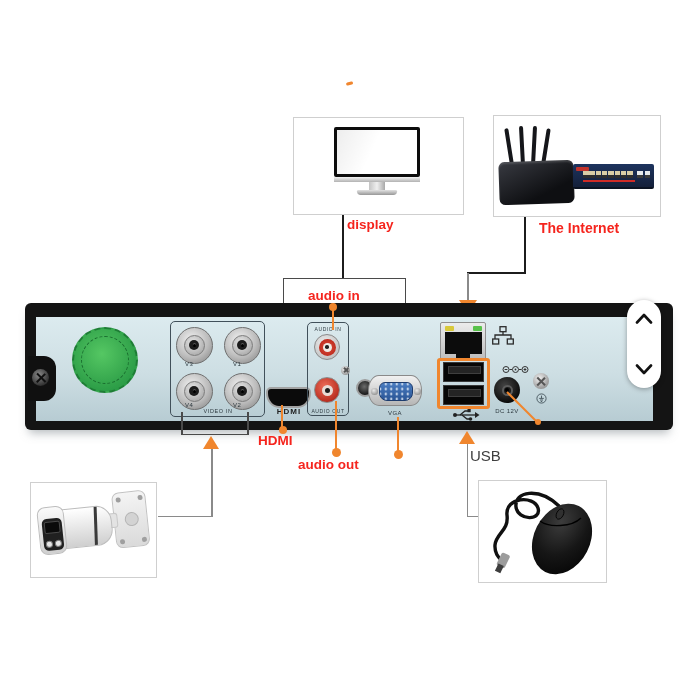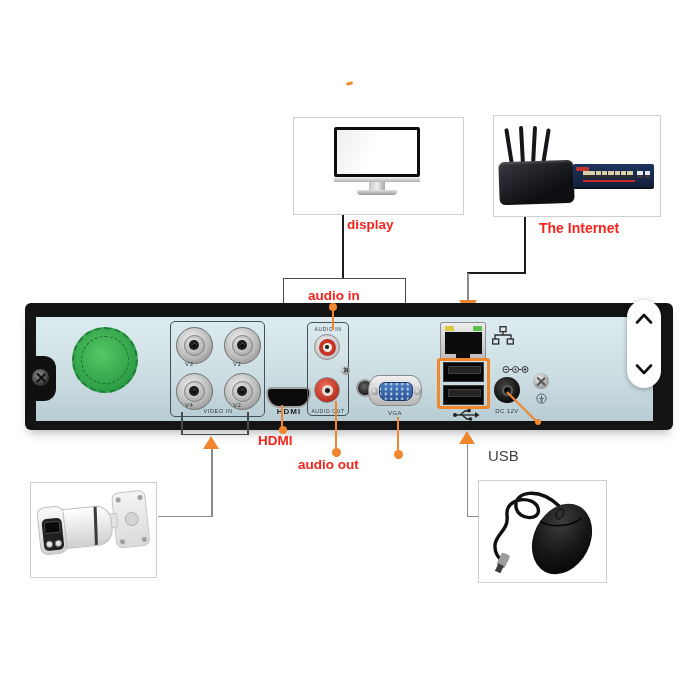--- a/index.html
+++ b/index.html
@@ -324,21 +324,21 @@
 
   <div class="abs oline" style="left:397px; top:417px; width:2px; height:34px;"></div>
   <div class="abs odot" style="left:394px; top:450px; width:9px; height:9px;"></div>
 
   <div class="abs oline" style="left:507px; top:391px; width:45px; height:2px; transform-origin:0 50%; transform:rotate(45deg);"></div>
   <div class="abs odot" style="left:535px; top:419px; width:6px; height:6px;"></div>
 
   <div class="abs arrow-up" style="left:459px; top:431px;"></div>
   <div class="abs gline" style="left:466.5px; top:444px; width:1.8px; height:73px;"></div>
   <div class="abs gline" style="left:468px; top:515.5px; width:11px; height:1.8px;"></div>
-  <div class="abs gray-label" style="left:488px; top:447px;">USB</div>
+  <div class="abs gray-label" style="left:470px; top:447px;">USB</div>
 
   <div class="abs" style="left:181px; top:412px; width:1.6px; height:23px; background:#4a4a4a;"></div>
   <div class="abs" style="left:247px; top:412px; width:1.6px; height:23px; background:#4a4a4a;"></div>
   <div class="abs" style="left:181px; top:433.5px; width:68px; height:1.6px; background:#4a4a4a;"></div>
   <div class="abs arrow-up" style="left:203px; top:436px;"></div>
   <div class="abs gline" style="left:211px; top:449px; width:1.8px; height:68px;"></div>
   <div class="abs gline" style="left:158px; top:515.5px; width:54px; height:1.8px;"></div>
 
   <div class="abs photo-box" style="left:30px; top:482px; width:127px; height:96px;">
     <div class="abs cam-wrap">

